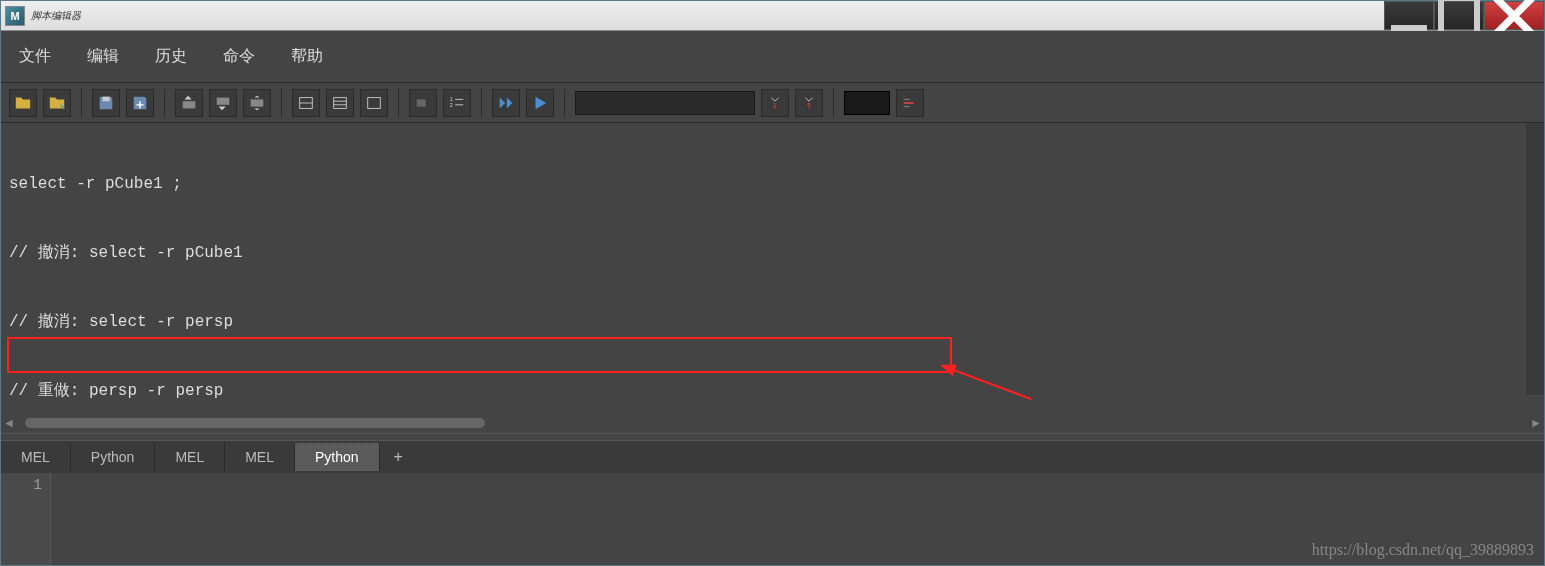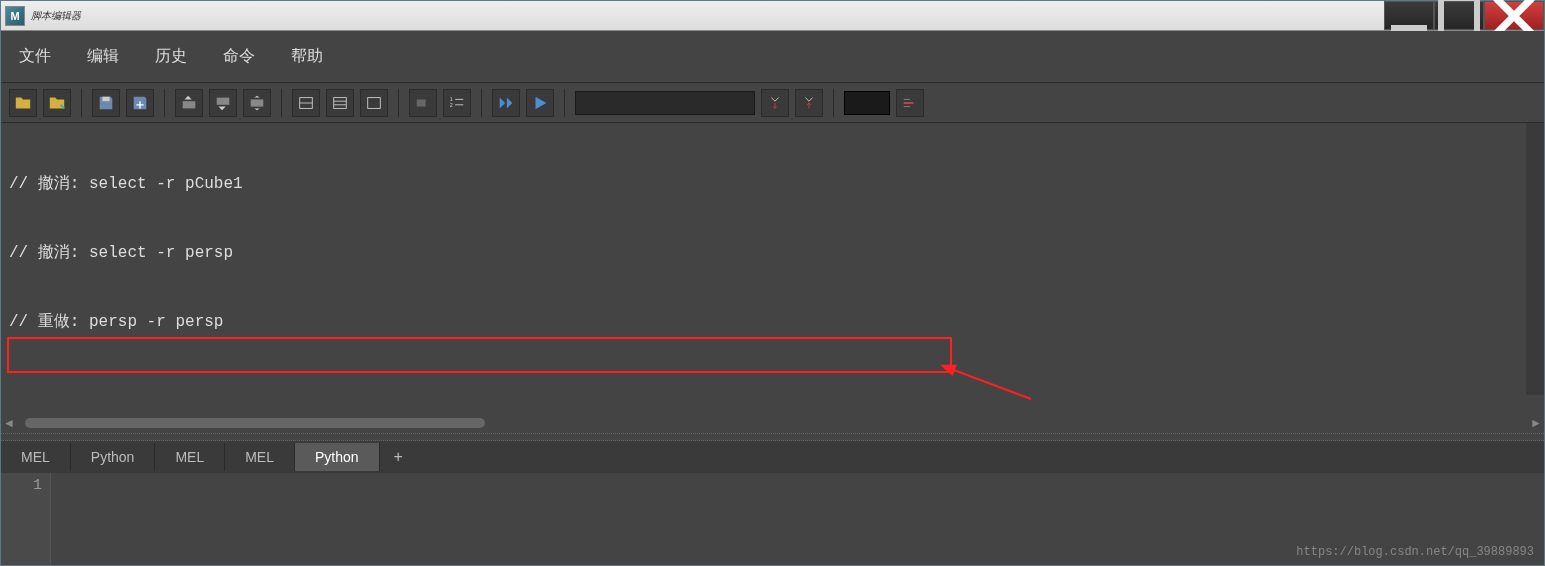--- a/index.html
+++ b/index.html
@@ -213,22 +213,22 @@
 }
 .editor {
   flex: 1;
   background: #444444;
 }
 .watermark {
   position: absolute;
   right: 10px;
   bottom: 6px;
   color: rgba(200,200,200,0.5);
-  font-size: 12px;
-  font-family: Liberation Mono, monospace;
+  font-size: 16px;
+  font-family: Liberation Serif, serif;
 }
 </style>
 </head>
 <body>
 
 <div class="window">
 
   <div class="titlebar">
     <div class="app-icon">M</div>
     <div class="title">脚本编辑器</div>
@@ -367,20 +367,21 @@
         <svg viewBox="0 0 20 20">
           <line x1="3" y1="10" x2="14" y2="10" stroke="#d04040" stroke-width="2"></line>
           <line x1="3" y1="6" x2="10" y2="6" stroke="#888"></line>
           <line x1="3" y1="14" x2="10" y2="14" stroke="#888"></line>
         </svg>
       </div>
   </div>
 
   <div class="output-pane">
     <div class="output-content">
+      <div>select -r pCube1 ;</div>
       <div>// 撤消: select -r pCube1</div>
       <div>// 撤消: select -r persp</div>
       <div>// 重做: persp -r persp</div>
       
       
       
       
       
       
       

